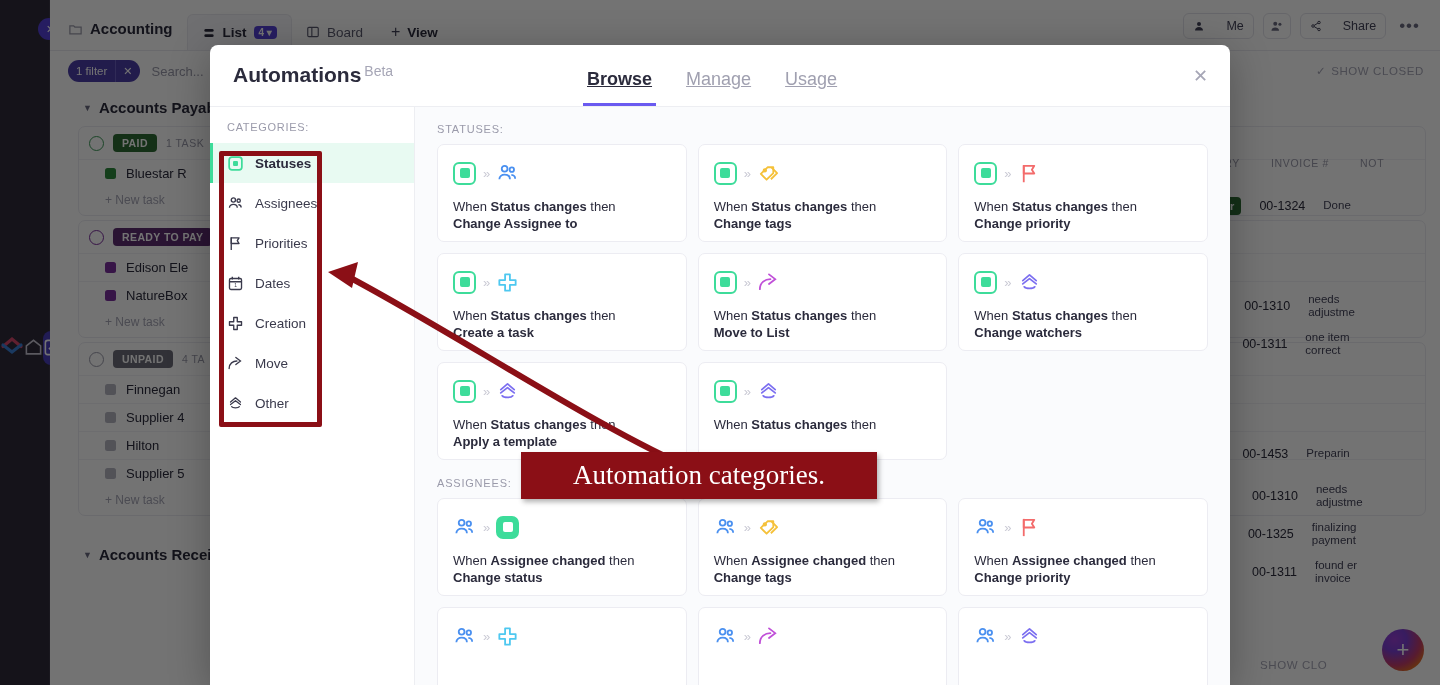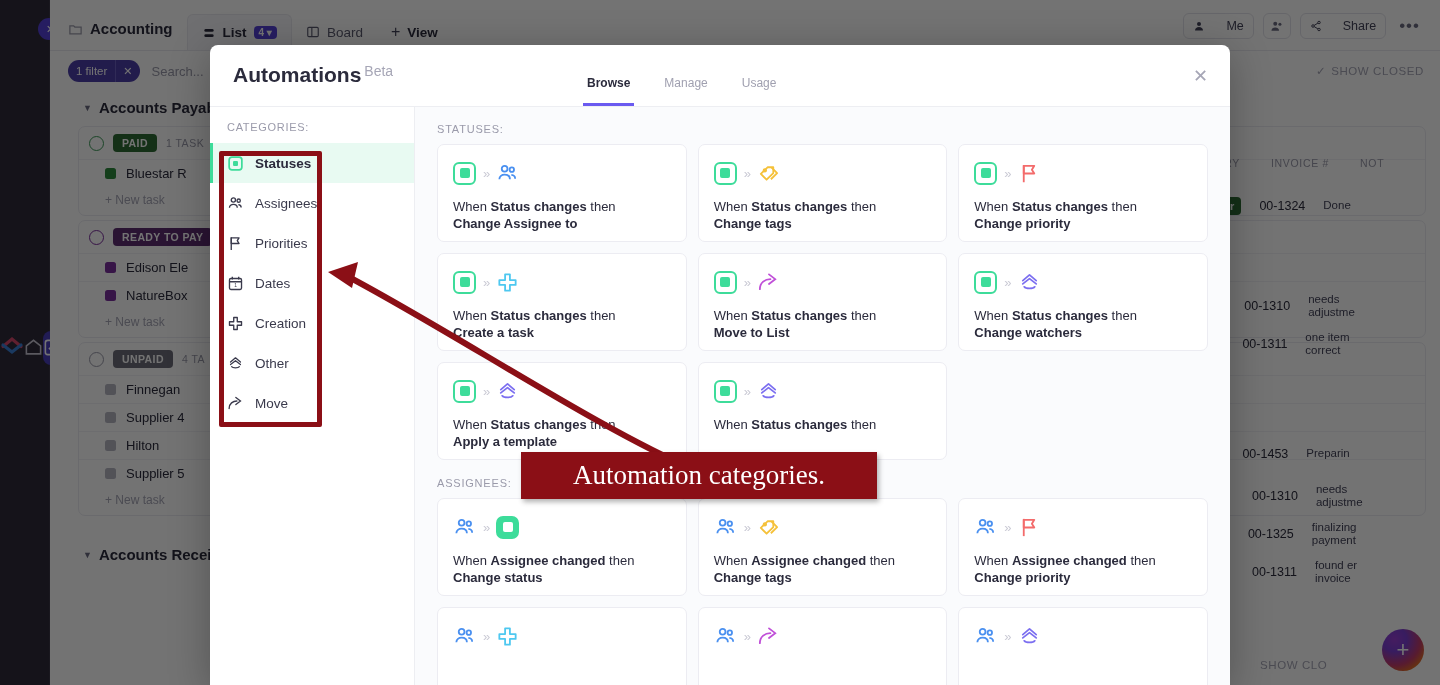--- a/index.html
+++ b/index.html
@@ -109,21 +109,21 @@
   .modal {
     position: absolute; left: 210px; top: 45px; width: 1020px; height: 640px;
     background: #fff; border-radius: 8px 8px 0 0; overflow: hidden;
     box-shadow: 0 8px 40px rgba(0,0,0,.28);
     display: flex; flex-direction: column;
   }
   .m-head { height: 61px; display: flex; align-items: center; padding: 0 18px 0 23px; flex: none; position: relative; }
   .m-title { font-size: 21px; font-weight: 700; color: #2b2b3c; }
   .m-beta { font-size: 14px; color: #a6a6b6; vertical-align: super; margin-left: 3px; font-weight: 400; }
   .m-tabs { position: absolute; left: 373px; bottom: 0; display: flex; gap: 26px; }
-  .m-tab { font-size: 12px; color: #a0a0b0; padding: 0 4px 13px; border-bottom: 3px solid transparent; }
+  .m-tab { font-size: 18px; color: #a0a0b0; padding: 0 4px 13px; border-bottom: 3px solid transparent; text-decoration: underline; }
   .m-tab.active { color: #2b2b3c; font-weight: 600; border-bottom-color: #6a5af0; }
   .m-close { margin-left: auto; color: #a6a6b6; font-size: 18px; line-height: 1; padding: 4px; }
 
   .m-body { flex: 1; display: flex; min-height: 0; border-top: 1px solid #edeef2; }
   .m-side { width: 205px; flex: none; background: #fff; border-right: 1px solid #edeef2; padding-top: 14px; position: relative; }
   .cat-hdr { font-size: 11px; color: #9a9aaa; letter-spacing: .7px; padding: 0 0 10px 17px; }
   .cat {
     display: flex; align-items: center; gap: 11px; height: 40px; padding-left: 17px;
     font-size: 13.5px; color: #3a3a4c;
   }
@@ -513,37 +513,37 @@
           <span class="ci">
             <svg viewBox="0 0 24 24" width="17" height="17" fill="none" stroke="#3a3a4c" stroke-width="1.9" stroke-linejoin="round">
                 <path d="M9.5 3.5h5v6h6v5h-6v6h-5v-6h-6v-5h6Z"></path>
               </svg>
           </span>
           <span>Creation</span>
         </div>
 
         <div class="cat">
           <span class="ci">
+            <svg viewBox="0 0 24 24" width="17" height="17" fill="none" stroke="#3a3a4c" stroke-width="1.9" stroke-linecap="round">
+                <path d="M3 19c0-7 5.5-10.5 11-10.5"></path>
+                <path d="M12.5 3.5 19 8.5l-6.5 5"></path>
+              </svg>
+          </span>
+          <span>Move</span>
+        </div>
+
+        <div class="cat">
+          <span class="ci">
             <svg viewBox="0 0 24 24" width="17" height="17" fill="none" stroke="#3a3a4c" stroke-width="1.8" stroke-linecap="round" stroke-linejoin="round">
                 <path d="M5 10 12 4l7 6"></path>
                 <path d="M5 13.5 12 8l7 5.5"></path>
                 <path d="M6.5 16.5c1.6 2.3 9.4 2.3 11 0"></path>
               </svg>
           </span>
           <span>Other</span>
-        </div>
-
-        <div class="cat">
-          <span class="ci">
-            <svg viewBox="0 0 24 24" width="17" height="17" fill="none" stroke="#3a3a4c" stroke-width="1.9" stroke-linecap="round">
-                <path d="M3 19c0-7 5.5-10.5 11-10.5"></path>
-                <path d="M12.5 3.5 19 8.5l-6.5 5"></path>
-              </svg>
-          </span>
-          <span>Move</span>
         </div>
 
       </div>
 
       <div class="m-main">
 
         <div class="sect-lbl">STATUSES:</div>
         <div class="grid">
 
           <div class="card">

